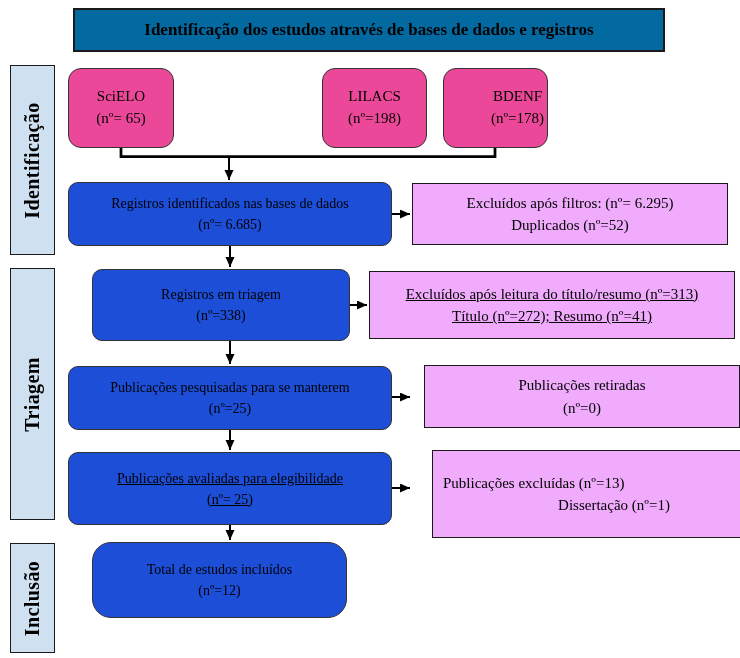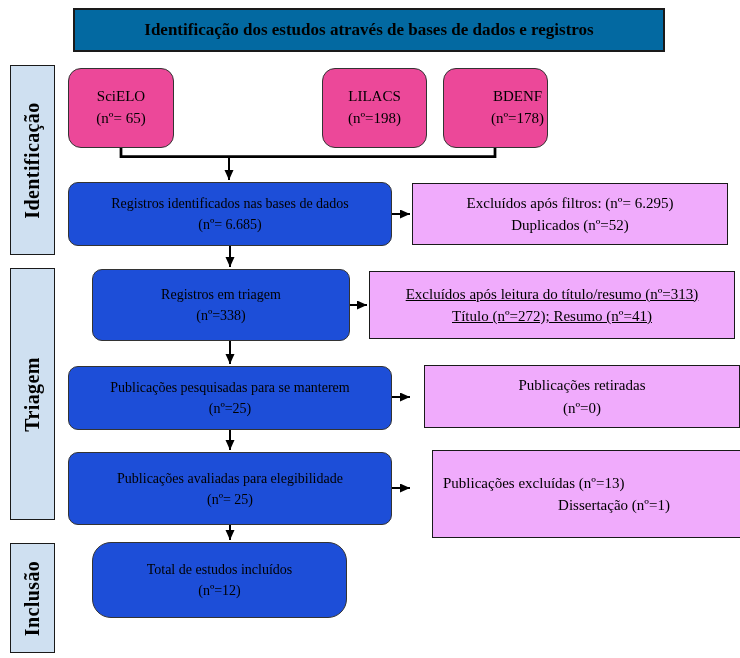--- a/index.html
+++ b/index.html
@@ -37,21 +37,21 @@
   .db-lilacs  { left:322px; width:105px;text-align:center; }
   .db-bdenf   { left:443px; width:105px;padding-left:44px; }
 
   .flow {
     background:#1d4ed8; border:1.6px solid #333;
     border-radius:10px; font-size:14px; line-height:1.5;text-align:center;
   }
   .flow-1 { left:68px; top:182px; width:324px; height:64px; }
   .flow-2 { left:92px; top:269px; width:258px; height:72px; }
   .flow-3 { left:68px; top:366px; width:324px; height:64px; }
-  .flow-4 { left:68px; top:452px; width:324px; height:73px; }
+  .flow-4 { left:68px; top:452px; width:324px; height:73px;text-decoration:underline; }
   .flow-5 { left:92px; top:542px; width:255px; height:76px; border-radius:19px; }
 
   .exc {
     background:#f0abfc; border:1.7px solid #1a1a1a;
     font-size:15px; line-height:1.5;
   }
   .exc-1 { left:412px; top:183px; width:316px; height:62px; }
   .exc-2 { left:369px; top:271px; width:366px; height:68px;text-decoration:underline; }
   .exc-3 { left:412px; top:365px; width:316px; height:63px;margin-left:12px; }
   .exc-4 { left:412px; top:450px; width:364px; height:88px;margin-left:20px; }

